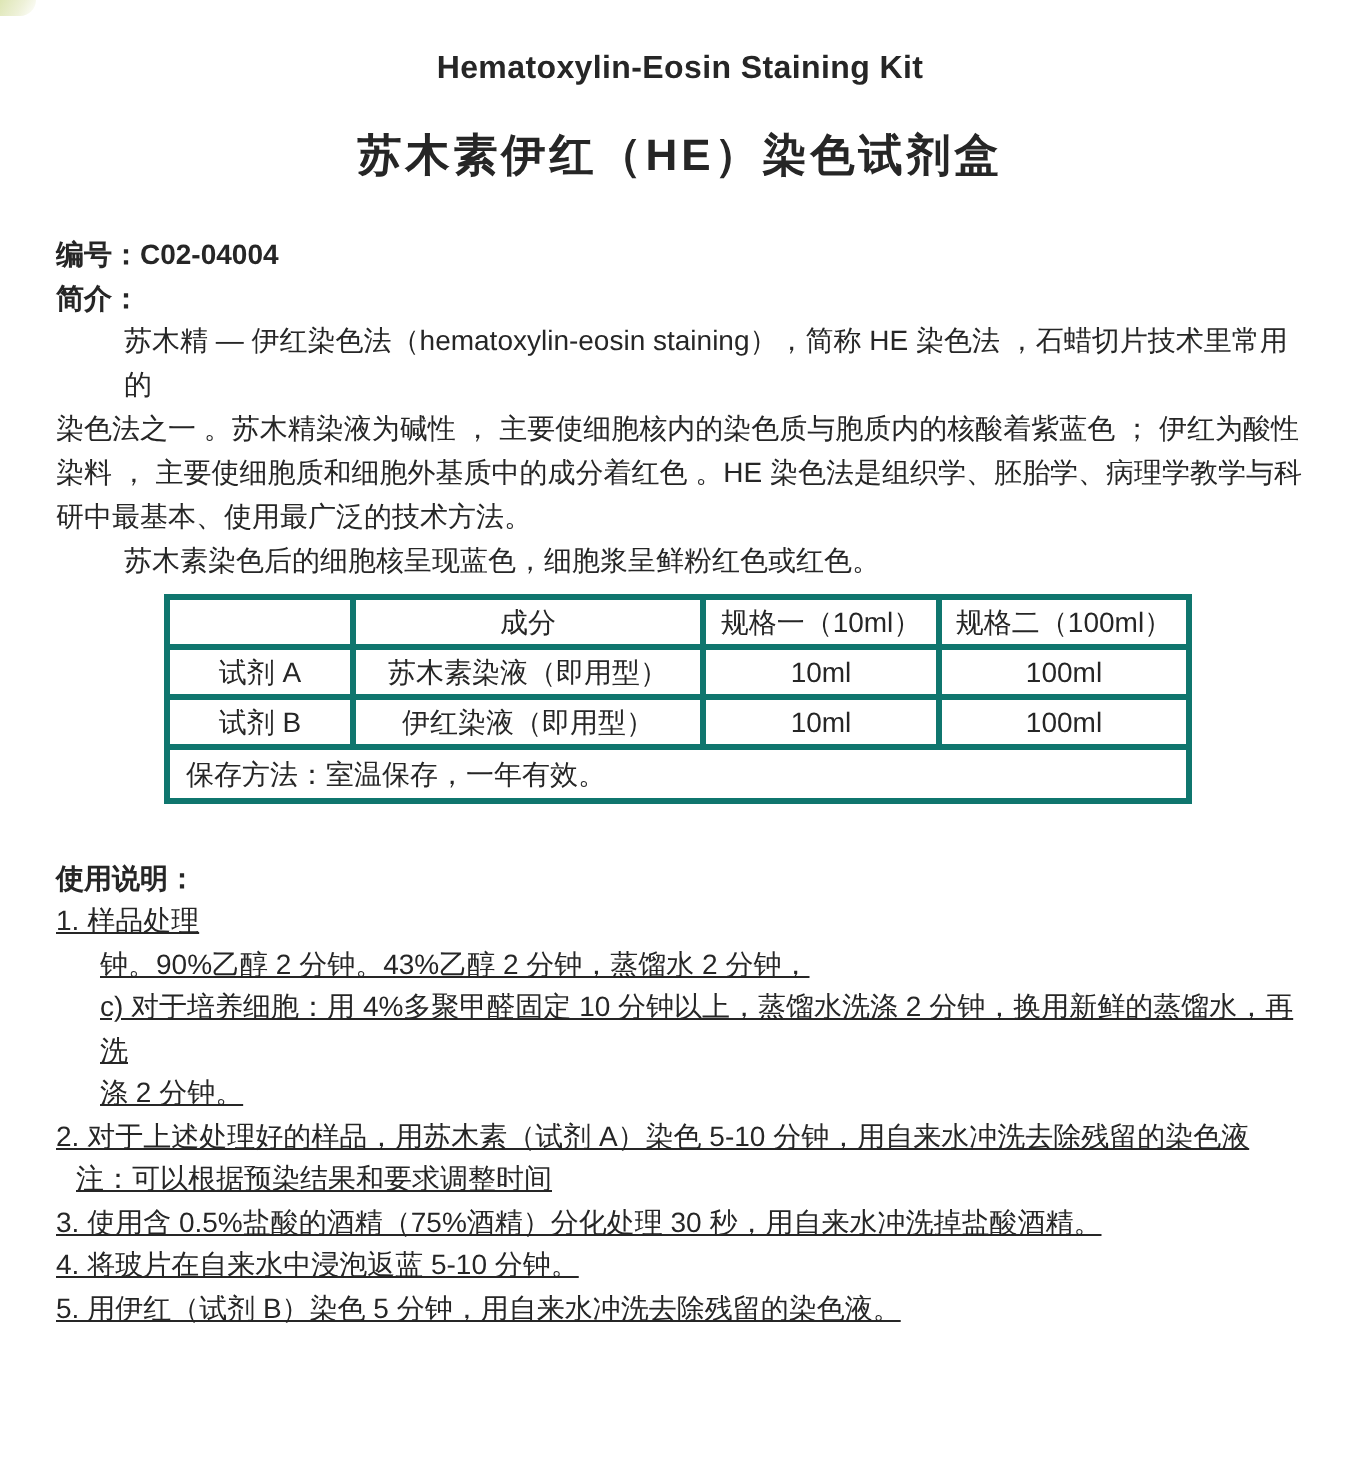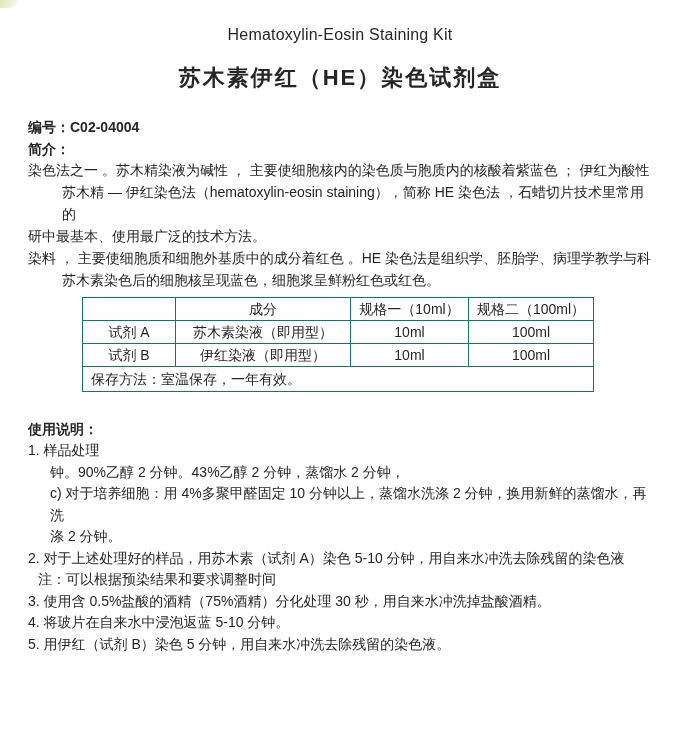--- a/index.html
+++ b/index.html
@@ -14,21 +14,21 @@
   }
   .artifact {
     position: absolute; top: 0; left: 0;
     width: 18px; height: 8px;
     background: linear-gradient(120deg, #dde6b4 0%, #eef1d8 55%, rgba(255,255,255,0) 100%);
     border-bottom-right-radius: 8px;
   }
   .page { padding: 18px 28px 0 28px; }
 
   .title-en {
-    font-size: 16px; font-weight: 400;
+    font-size: 16px; font-weight: 700;
     text-align: center;
     margin: 8px 0 0 0;
     letter-spacing: 0.2px;
   }
   .title-zh {
     font-size: 22px; font-weight: 700;
     text-align: center;
     margin: 19px 0 0 0;
     letter-spacing: 2px;
   }
@@ -45,58 +45,58 @@
 
   .kit-heading { margin-top: 15px; }
 
   table.kit-table {
     border-collapse: collapse;
     table-layout: fixed;
     width: 511px;
     margin: 6px 0 0 54px;
   }
   .kit-table th, .kit-table td {
-    border: 1px solid #0f766e;
+    border: 3px solid #0f766e;
     height: 22px;
     text-align: center;
     font-weight: 400;
     font-size: 14px;
     padding: 0 2px;
     line-height: 1.25;
   }
   .kit-table col.c1 { width: 93px; }
   .kit-table col.c2 { width: 175px; }
   .kit-table col.c3 { width: 118px; }
   .kit-table col.c4 { width: 125px; }
   .kit-table td.foot { text-align: left; padding-left: 8px; height: 24px; }
 
   .usage-heading { margin-top: 26px; }
-  .usage .line { line-height: 21.5px; }
+  .usage .line { line-height: 21.5px; text-decoration: underline; }
 </style>
 </head>
 <body>
 
 <div class="artifact"></div>
 
 <div class="page">
 
   <h1 class="title-en">Hematoxylin-Eosin Staining Kit</h1>
   <h2 class="title-zh">苏木素伊红（HE）染色试剂盒</h2>
 
   <div class="meta-line">
     <span class="b">编号：</span><span class="b code-val">C02-04004</span>
   </div>
 
   <div class="b heading-line">简介：</div>
 
   <div class="intro">
+      <div class="line ind-3">苏木精 — 伊红染色法（hematoxylin-eosin staining），简称 HE 染色法 ，石蜡切片技术里常用的</div>
       <div class="line ind-0">染色法之一 。苏木精染液为碱性 ， 主要使细胞核内的染色质与胞质内的核酸着紫蓝色 ； 伊红为酸性</div>
-      <div class="line ind-3">苏木精 — 伊红染色法（hematoxylin-eosin staining），简称 HE 染色法 ，石蜡切片技术里常用的</div>
+      <div class="line ind-0">染料 ， 主要使细胞质和细胞外基质中的成分着红色 。HE 染色法是组织学、胚胎学、病理学教学与科</div>
       <div class="line ind-0">研中最基本、使用最广泛的技术方法。</div>
-      <div class="line ind-0">染料 ， 主要使细胞质和细胞外基质中的成分着红色 。HE 染色法是组织学、胚胎学、病理学教学与科</div>
       <div class="line ind-3">苏木素染色后的细胞核呈现蓝色，细胞浆呈鲜粉红色或红色。</div>
     </div>
 
 
   <table class="kit-table">
     <colgroup>
         <col class="c1">
         <col class="c2">
         <col class="c3">
         <col class="c4">

